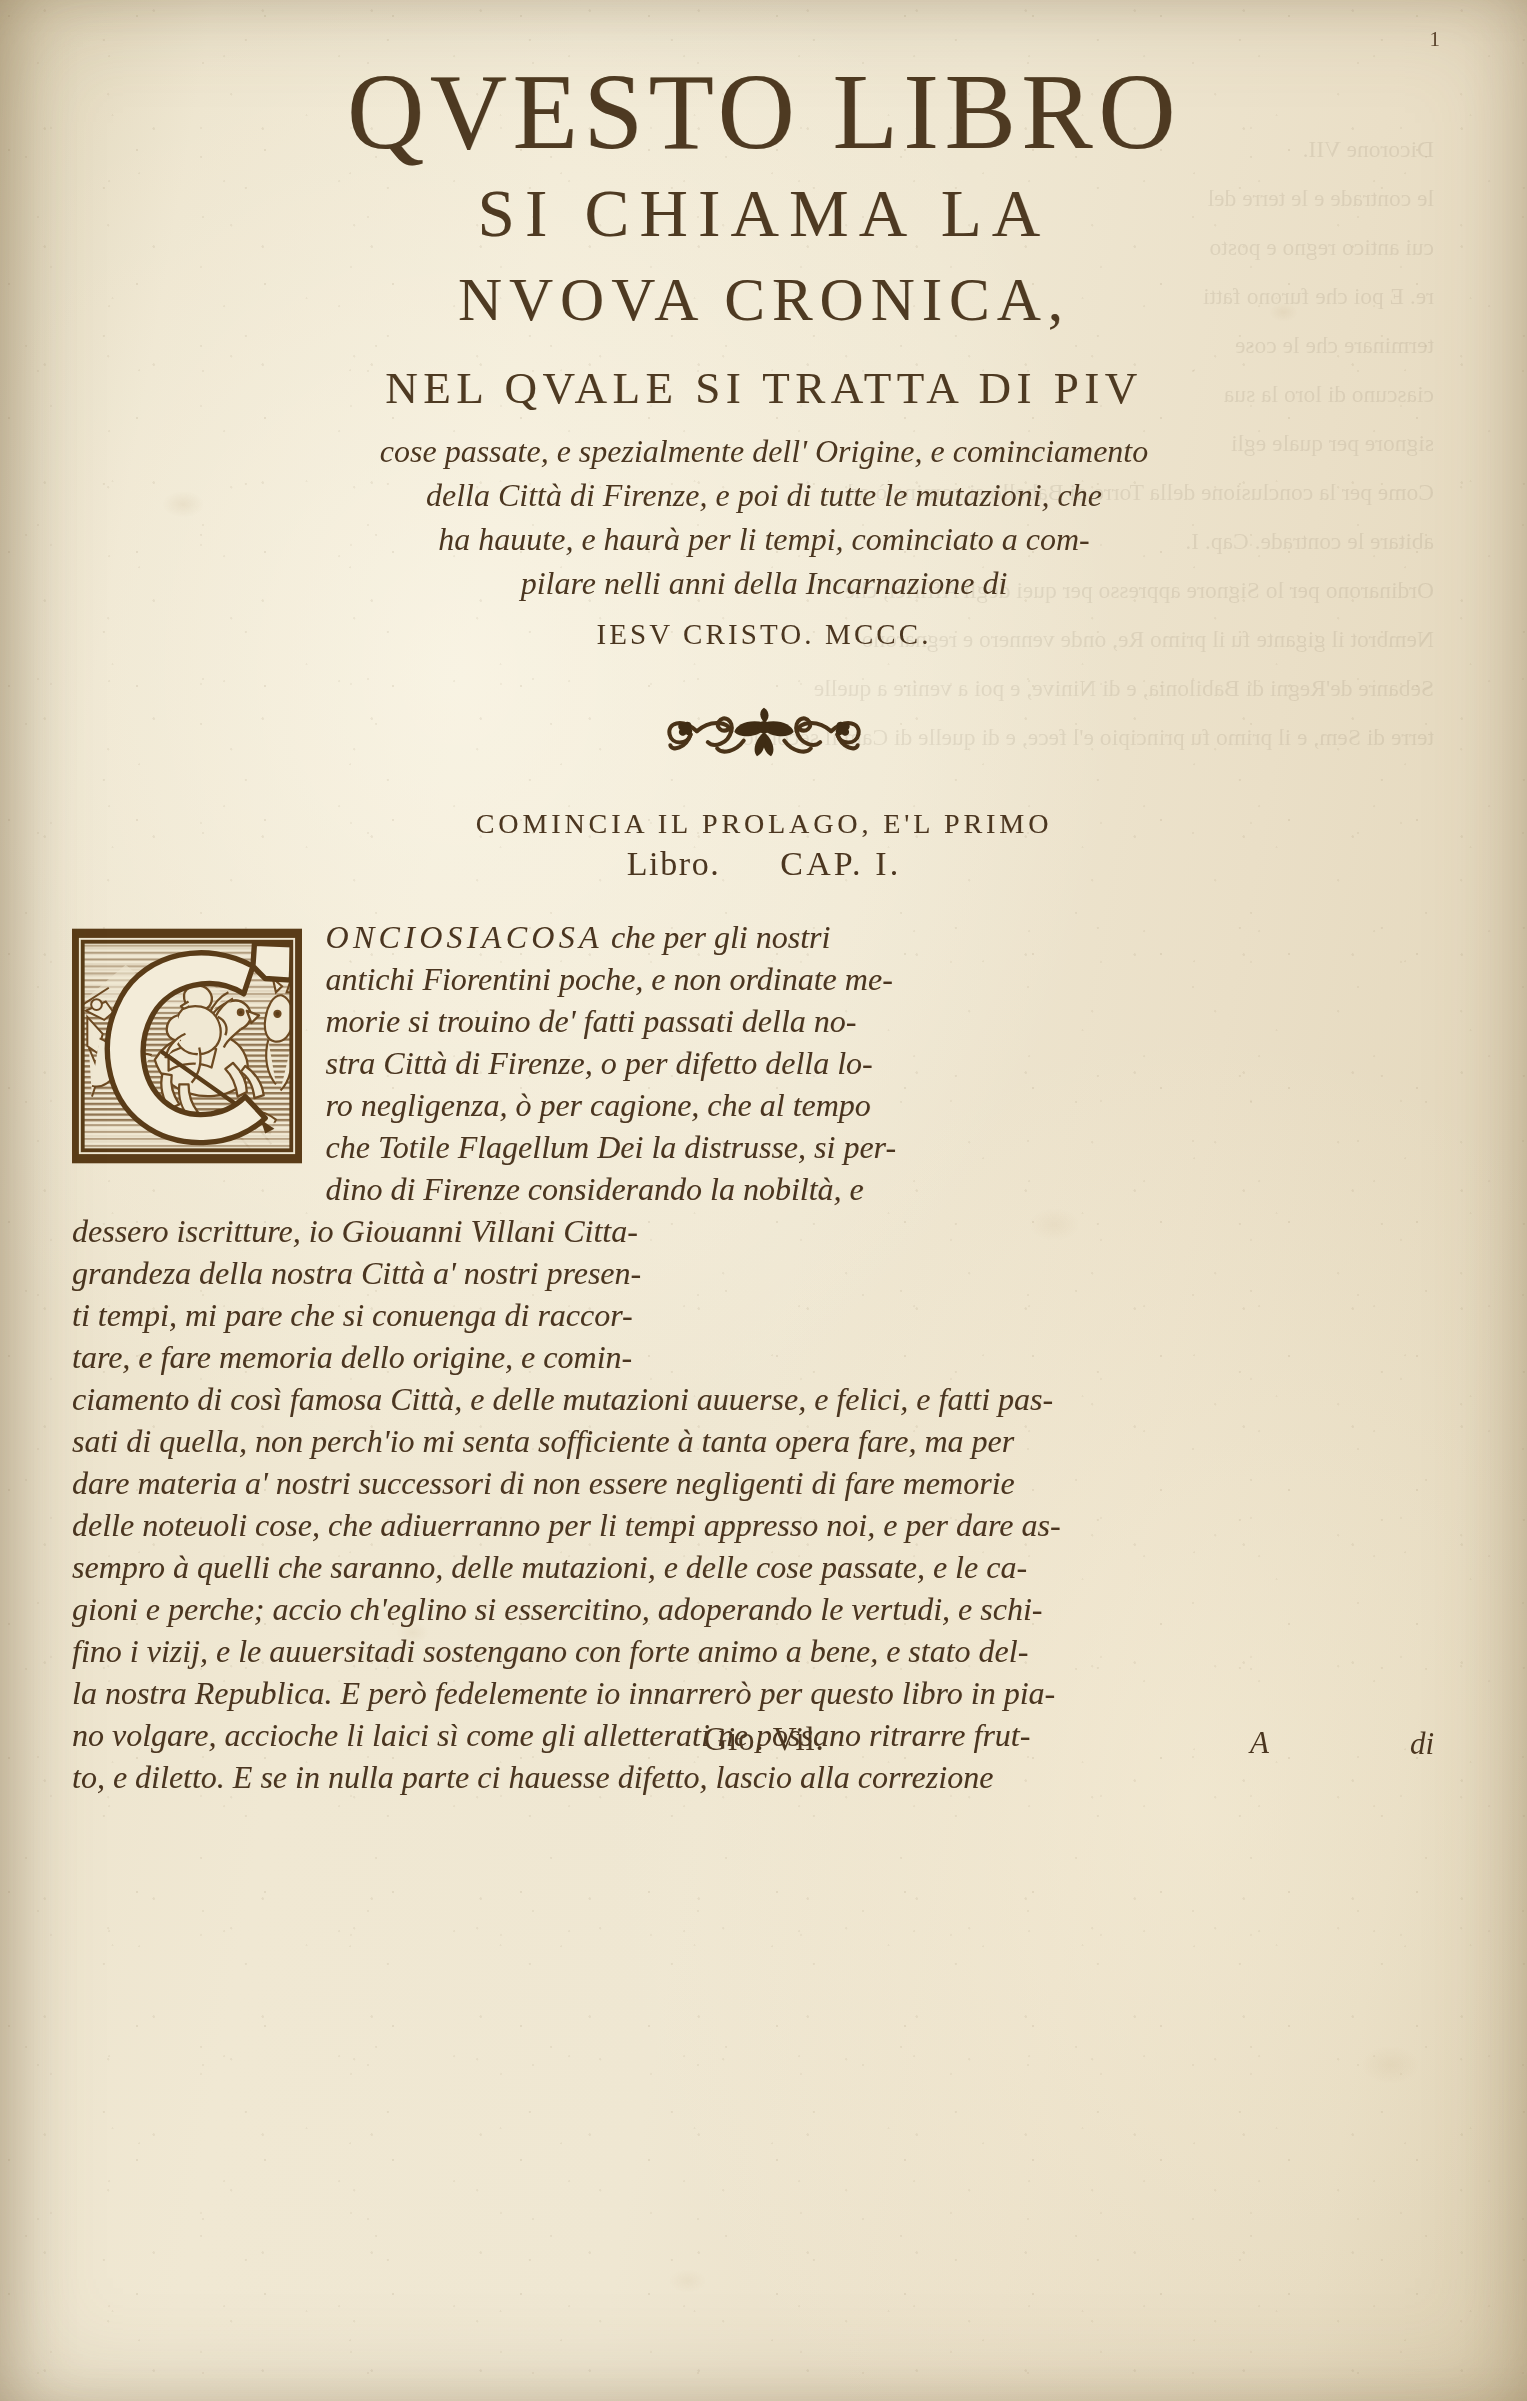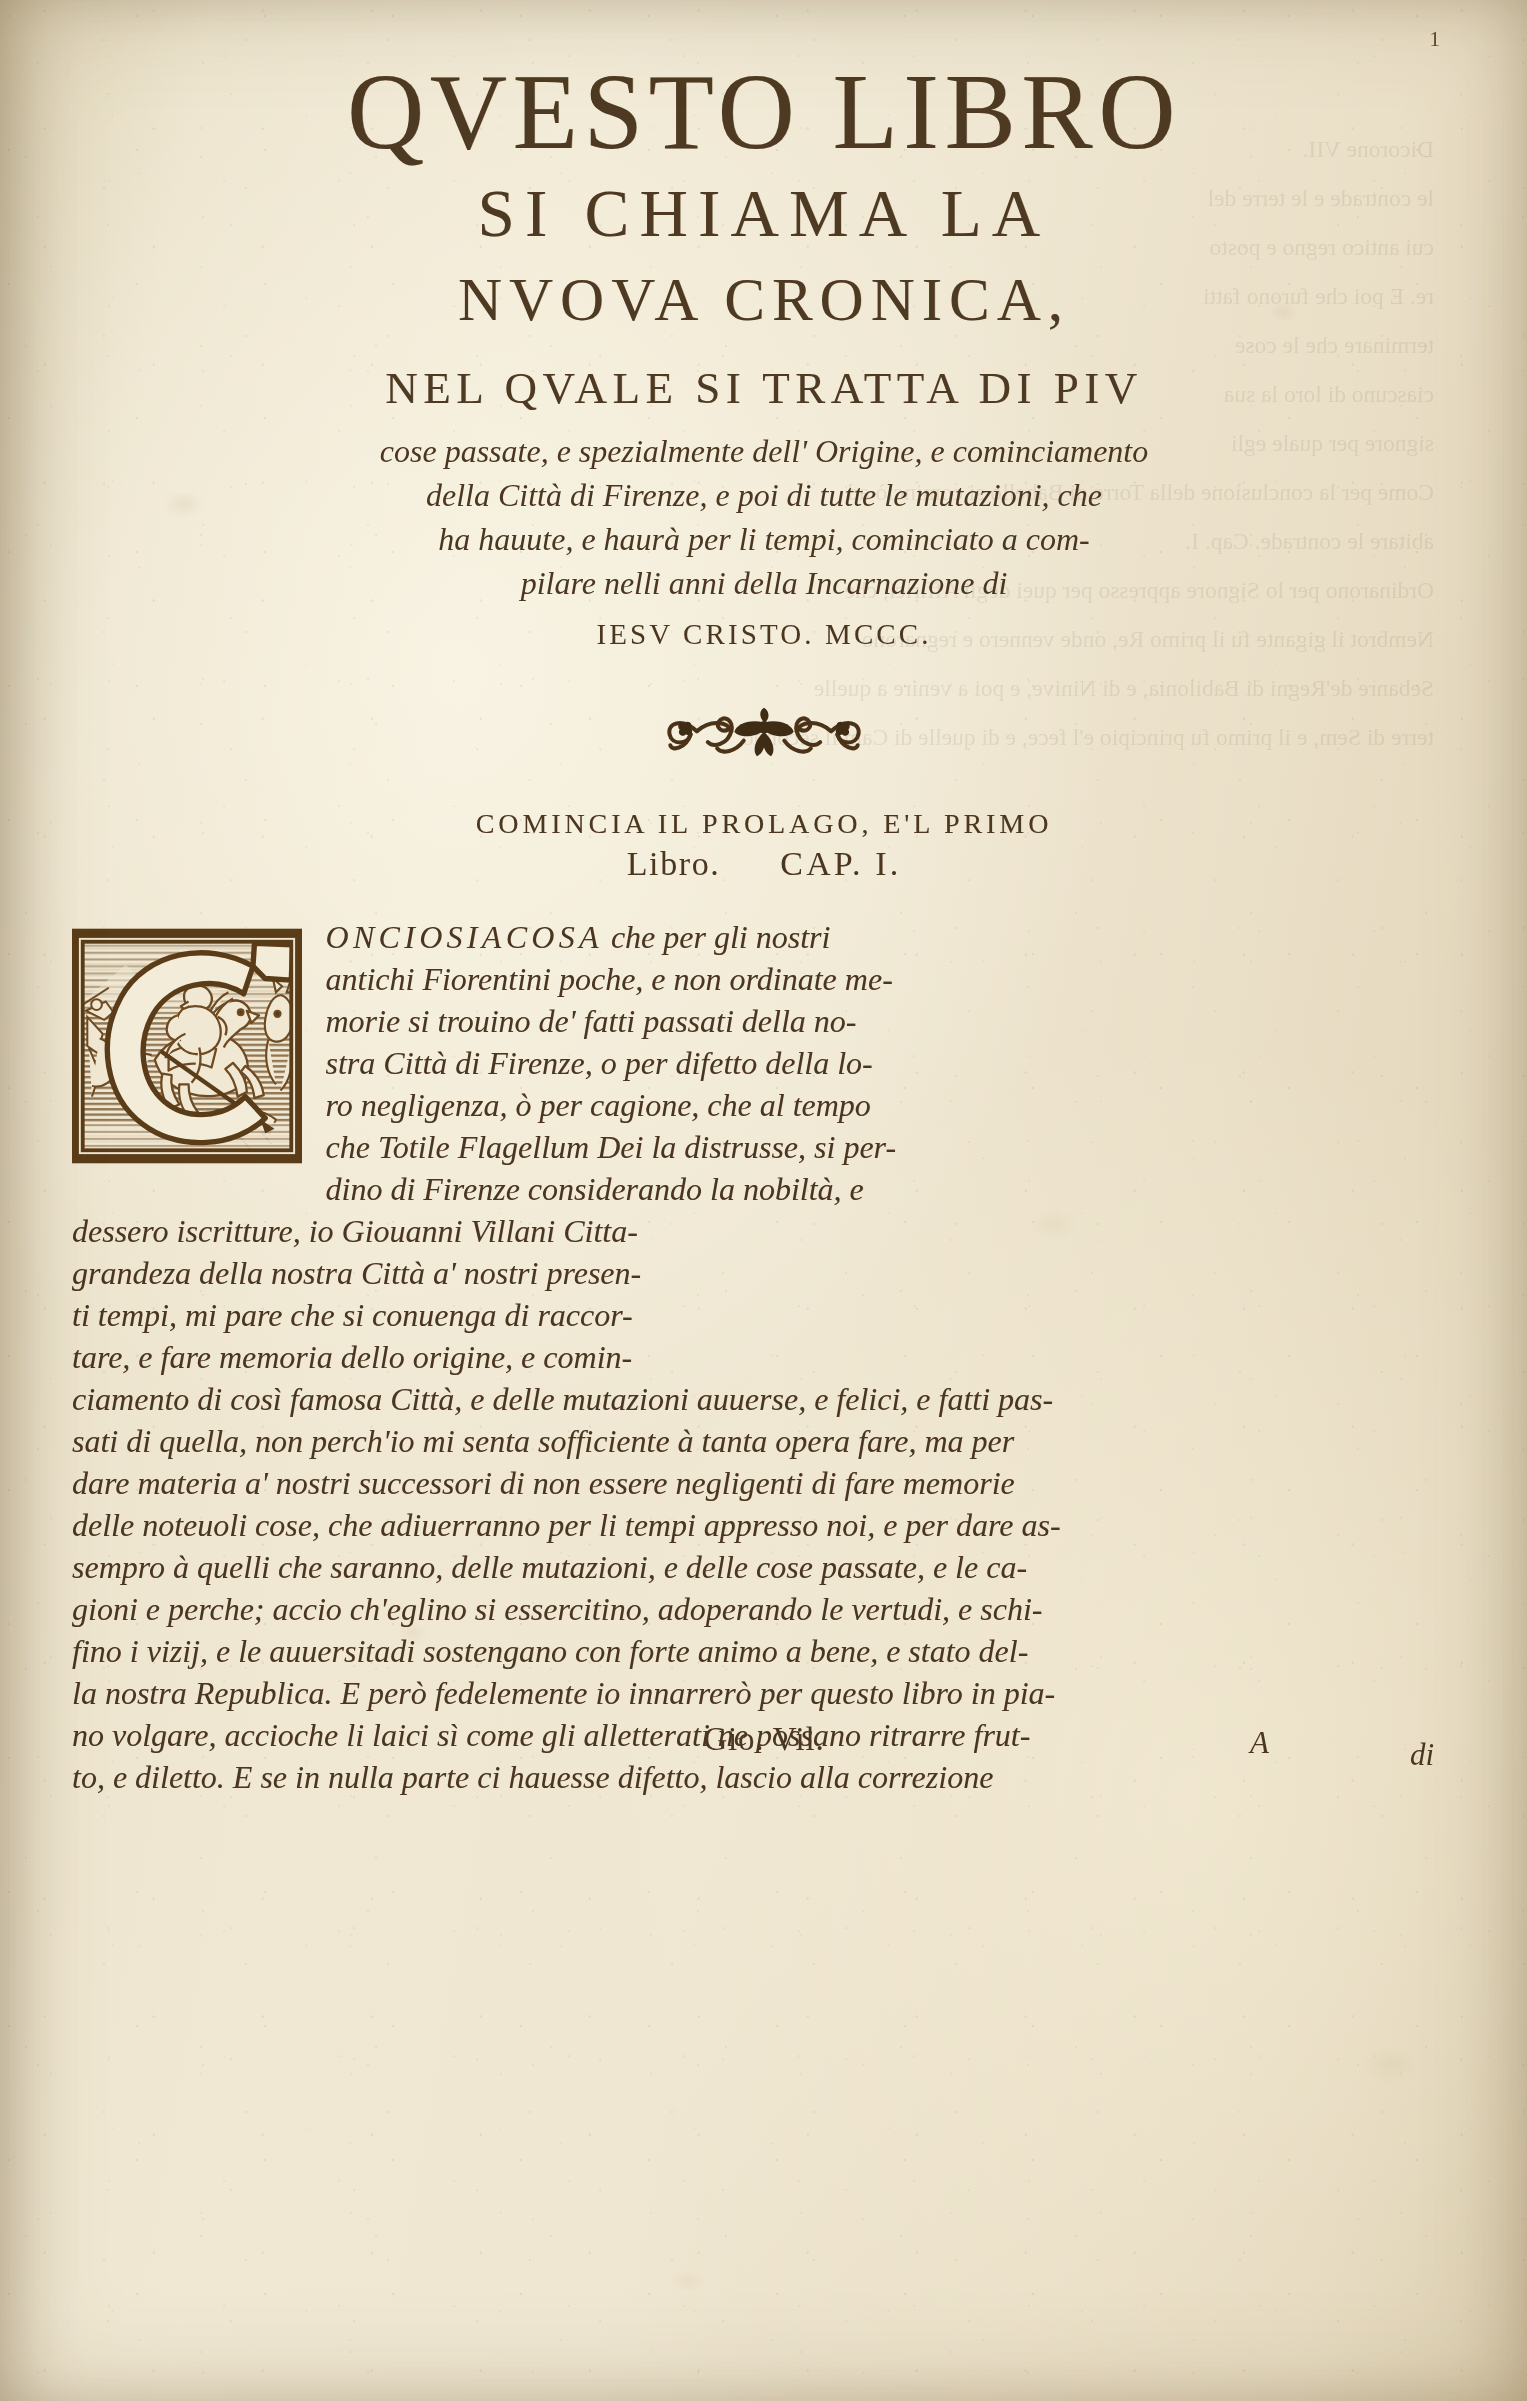--- a/index.html
+++ b/index.html
@@ -213,21 +213,21 @@
     position: absolute;
     right: 259px;
     top: 4.7px;
     font-style: italic;
     font-size: 31px;
     color: #4b3620;
   }
   .f-catch {
     position: absolute;
     right: 94px;
-    top: 16px;
+    top: 5px;
     font-style: italic;
     font-size: 31px;
     color: #4b3620;
   }
 
   
   .vignette {
     position: absolute;
     inset: 0;
     pointer-events: none;

